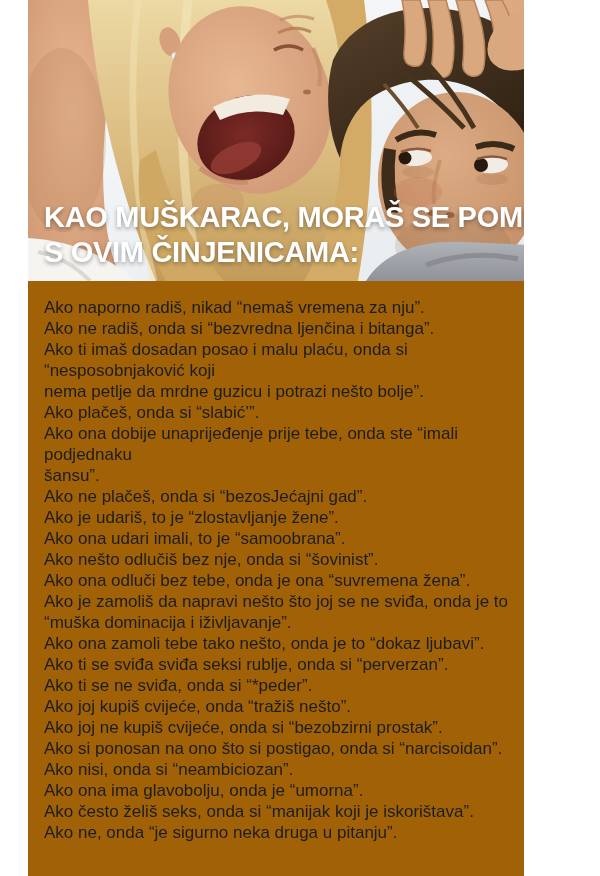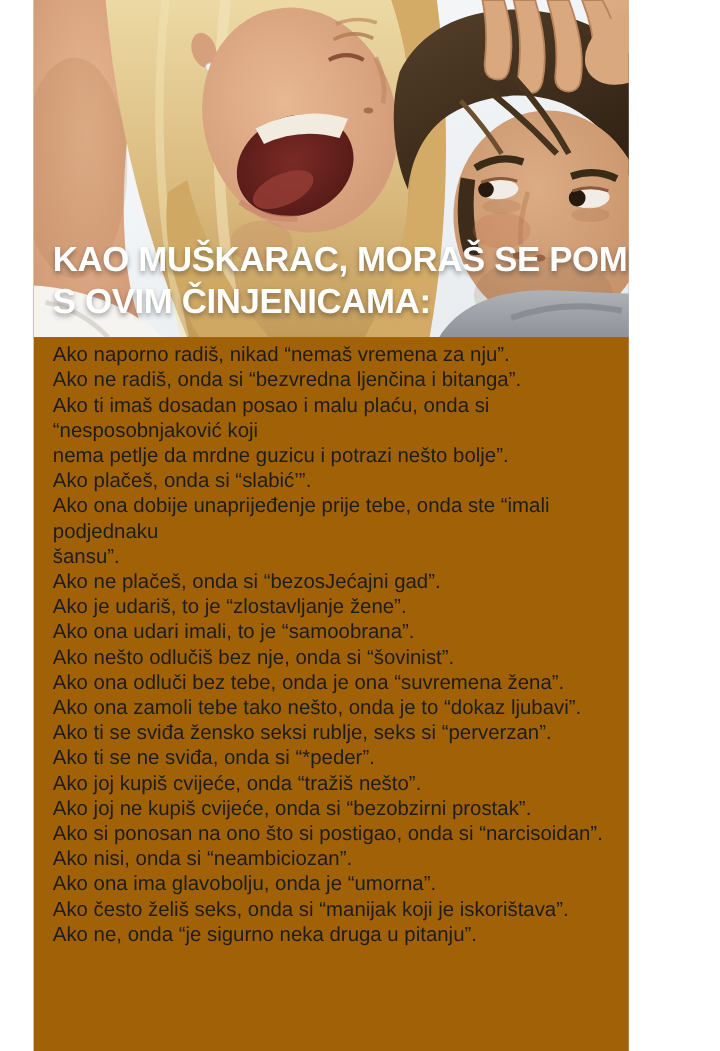--- a/index.html
+++ b/index.html
@@ -8,21 +8,21 @@
     background:#a16207; font-family:"Liberation Sans", sans-serif;margin-left:28px;
   }
   .photo { position:relative; width:600px; height:281px; overflow:hidden; }
   .photo svg { display:block; }
   .title-overlay {
     position:absolute; left:16px; top:200px; width:560px;
     color:#ffffff; font-weight:700; font-size:29px; line-height:35px;
     letter-spacing:-0.3px; text-shadow:0 2px 4px rgba(30,30,30,0.40);
   }
   .facts {
-    padding:4px 12px 0 16px;
+    padding:16px 12px 0 16px;
     color:#1d1d1d; font-size:17px; line-height:21px;
   }
   .facts p { margin:0; white-space:pre-line; }
 </style>
 </head>
 <body>
 
 <div class="page">
 
   <div class="photo">
@@ -143,22 +143,24 @@
     <p>Ako ti imaš dosadan posao i malu plaću, onda si “nesposobnjaković koji
 nema petlje da mrdne guzicu i potrazi nešto bolje”.</p>
     <p>Ako plačeš, onda si “slabić’”.</p>
     <p>Ako ona dobije unaprijeđenje prije tebe, onda ste “imali podjednaku
 šansu”.</p>
     <p>Ako ne plačeš, onda si “bezosJećajni gad”.</p>
     <p>Ako je udariš, to je “zlostavljanje žene”.</p>
     <p>Ako ona udari imali, to je “samoobrana”.</p>
     <p>Ako nešto odlučiš bez nje, onda si “šovinist”.</p>
     <p>Ako ona odluči bez tebe, onda je ona “suvremena žena”.</p>
+    <p>Ako je zamoliš da napravi nešto što joj se ne sviđa, onda je to
+“muška dominacija i iživljavanje”.</p>
     <p>Ako ona zamoli tebe tako nešto, onda je to “dokaz ljubavi”.</p>
-    <p>Ako ti se sviđa žensko seksi rublje, seks si “perverzan”.</p>
+    <p>Ako ti se sviđa sviđa seksi rublje, onda si “perverzan”.</p>
     <p>Ako ti se ne sviđa, onda si “*peder”.</p>
     <p>Ako joj kupiš cvijeće, onda “tražiš nešto”.</p>
     <p>Ako joj ne kupiš cvijeće, onda si “bezobzirni prostak”.</p>
     <p>Ako si ponosan na ono što si postigao, onda si “narcisoidan”.</p>
     <p>Ako nisi, onda si “neambiciozan”.</p>
     <p>Ako ona ima glavobolju, onda je “umorna”.</p>
     <p>Ako često želiš seks, onda si “manijak koji je iskorištava”.</p>
     <p>Ako ne, onda “je sigurno neka druga u pitanju”.</p>
   </div>
 

